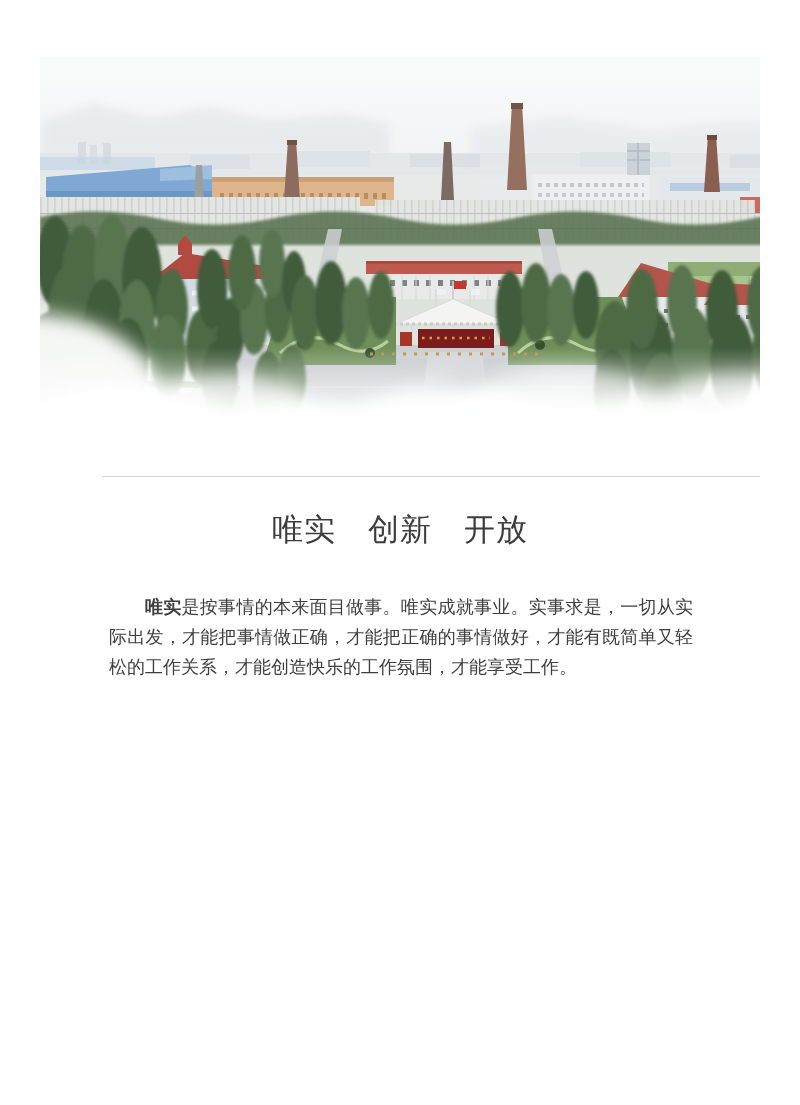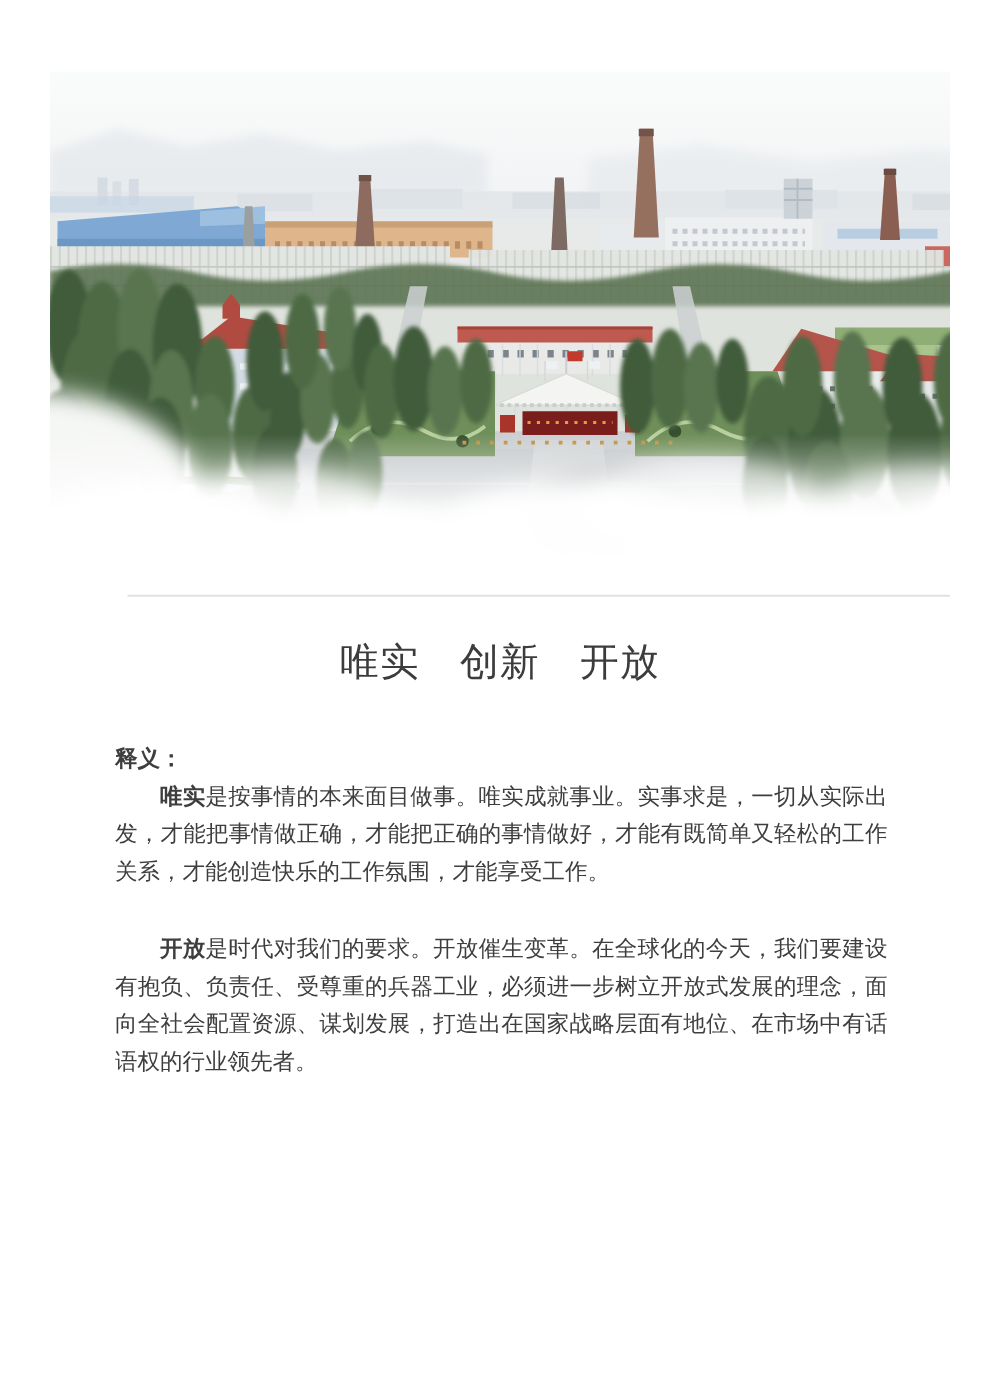--- a/index.html
+++ b/index.html
@@ -14,21 +14,21 @@
     margin:26px 0 0;text-align:center;
     font-size:31px;line-height:44px;font-weight:400;
     color:#3c3c3c;letter-spacing:1px;
   }
   .content{
     margin:40px 50px 0 52px;
     font-size:18px;line-height:30px;color:#3e3e3e;
     text-align:justify;text-justify:inter-ideograph;
   }
   .label{margin:0;font-weight:bold;}
-  .para{margin:0 0 32px;text-indent:2em;}
+  .para{margin:0 17px 32px;text-indent:2em;}
   .lead{font-weight:bold;}
   
   .t1{fill:#415c3b}.t2{fill:#4d6a45}.t3{fill:#587550}.t4{fill:#35502f}
 </style>
 </head>
 <body>
 
 <div class="page">
 
   <div class="hero">
@@ -281,21 +281,19 @@
           <rect x="0" y="396" width="800" height="30"></rect>
         </g>
         <path d="M62,419.5 H798" stroke="#7a7d7f" stroke-width="1.2" opacity="0.3"></path>
       </g>
     </svg>
   </div>
 
   <h1 class="title">唯实　创新　开放</h1>
 
   <div class="content">
-    <p class="label">释义：</p>
 
     <p class="para"><span class="lead">唯实</span><span>是按事情的本来面目做事。唯实成就事业。实事求是，一切从实际出发，才能把事情做正确，才能把正确的事情做好，才能有既简单又轻松的工作关系，才能创造快乐的工作氛围，才能享受工作。</span></p>
 
 
-    <p class="para"><span class="lead">开放</span><span>是时代对我们的要求。开放催生变革。在全球化的今天，我们要建设有抱负、负责任、受尊重的兵器工业，必须进一步树立开放式发展的理念，面向全社会配置资源、谋划发展，打造出在国家战略层面有地位、在市场中有话语权的行业领先者。</span></p>
   </div>
 
 </div>
 
 </body></html>

